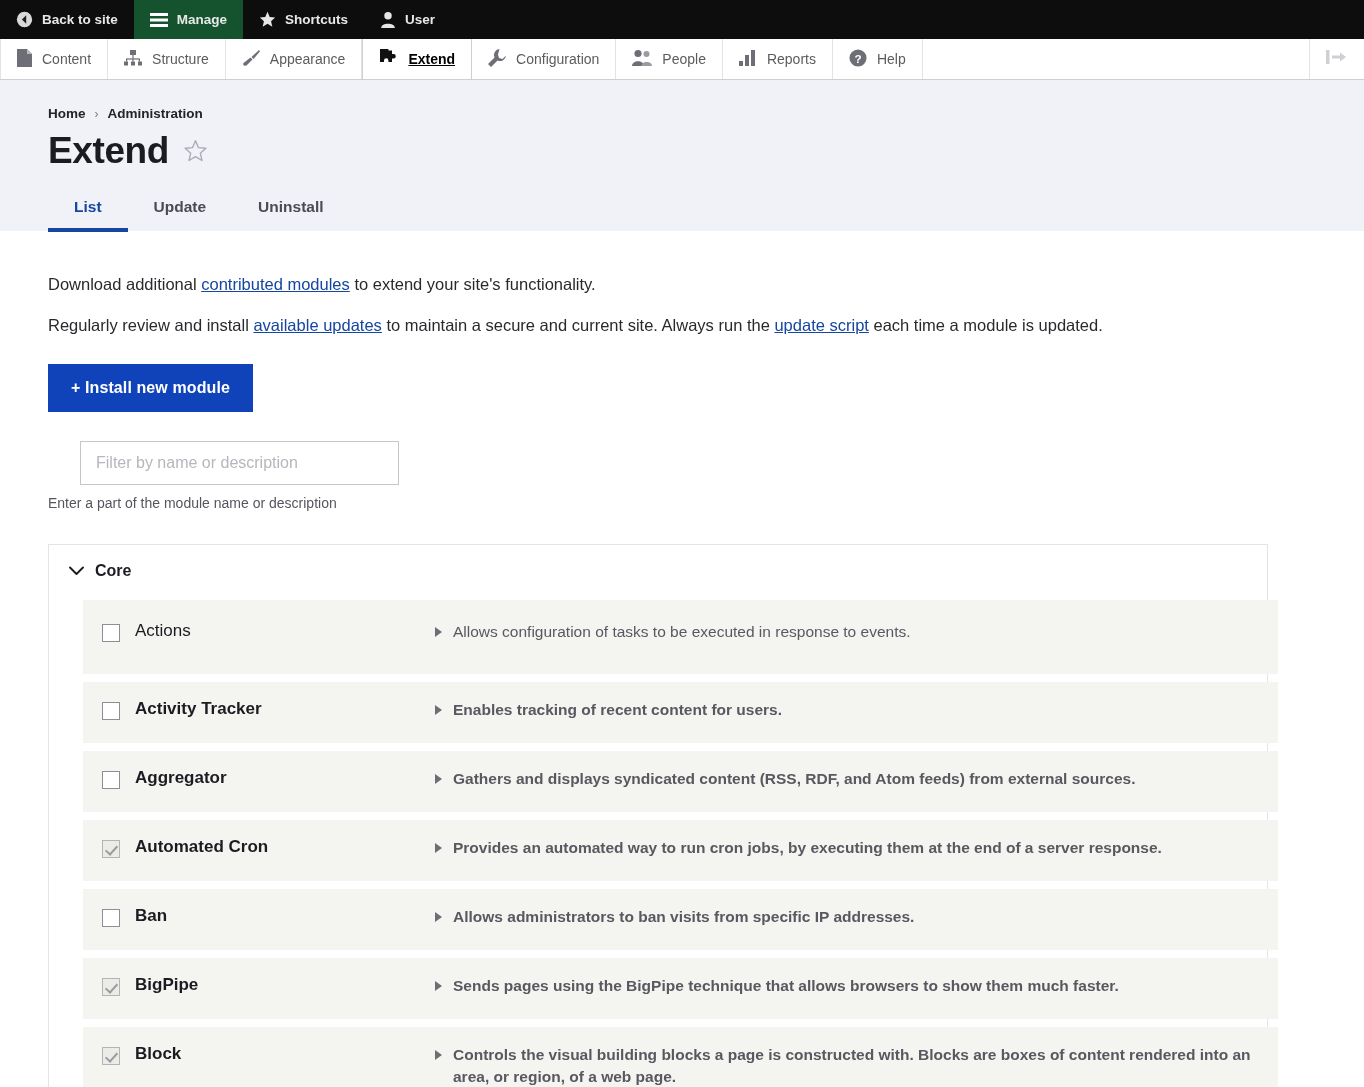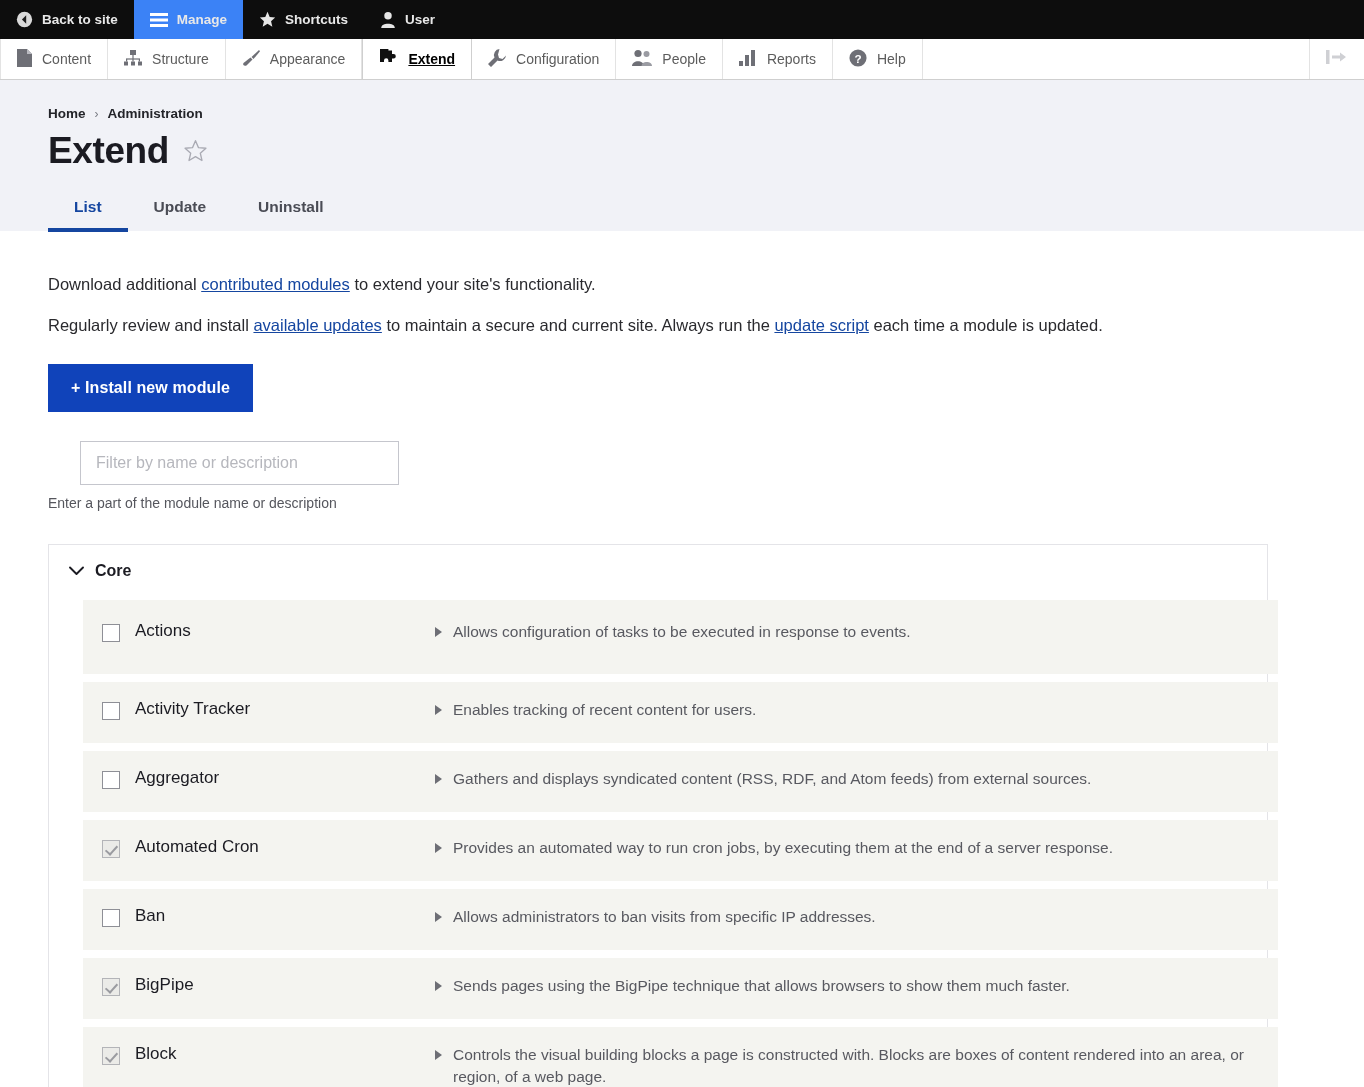--- a/index.html
+++ b/index.html
@@ -26,21 +26,21 @@
     align-items: center;
     gap: 9px;
     padding: 0 16px;
     font-size: 13.5px;
     font-weight: 700;
     color: #e8e8e8;
     cursor: pointer;
     white-space: nowrap;
   }
   .admin-bar-item.active {
-    background: #3b82f6;
+    background: #14532d;
   }
   .admin-bar-item .ic { display: flex; align-items: center; justify-content: center; }
 
   
   .menu-bar {
     height: 41px;
     background: #ffffff;
     border-bottom: 1px solid #cfcfcf;
     display: flex;
     align-items: stretch;
@@ -203,21 +203,21 @@
   .rows { padding: 14px 0 0 34px; }
 
   .mrow {
     display: flex;
     align-items: flex-start;
     background: #f4f4f0;
     margin-bottom: 8px;
     width: 1195px;
   }
   .mrow.tall { padding: 21px 0 28px 0; }
-  .mrow.std { padding: 17px 0 19px 0; }
+  .mrow.std { padding: 17px 0 19px 0; font-weight: bold; }
 
   .mrow .cb-cell {
     width: 52px;
     padding-left: 19px;
     padding-top: 3px;
     flex: none;
   }
   .cbox {
     width: 18px;
     height: 18px;

